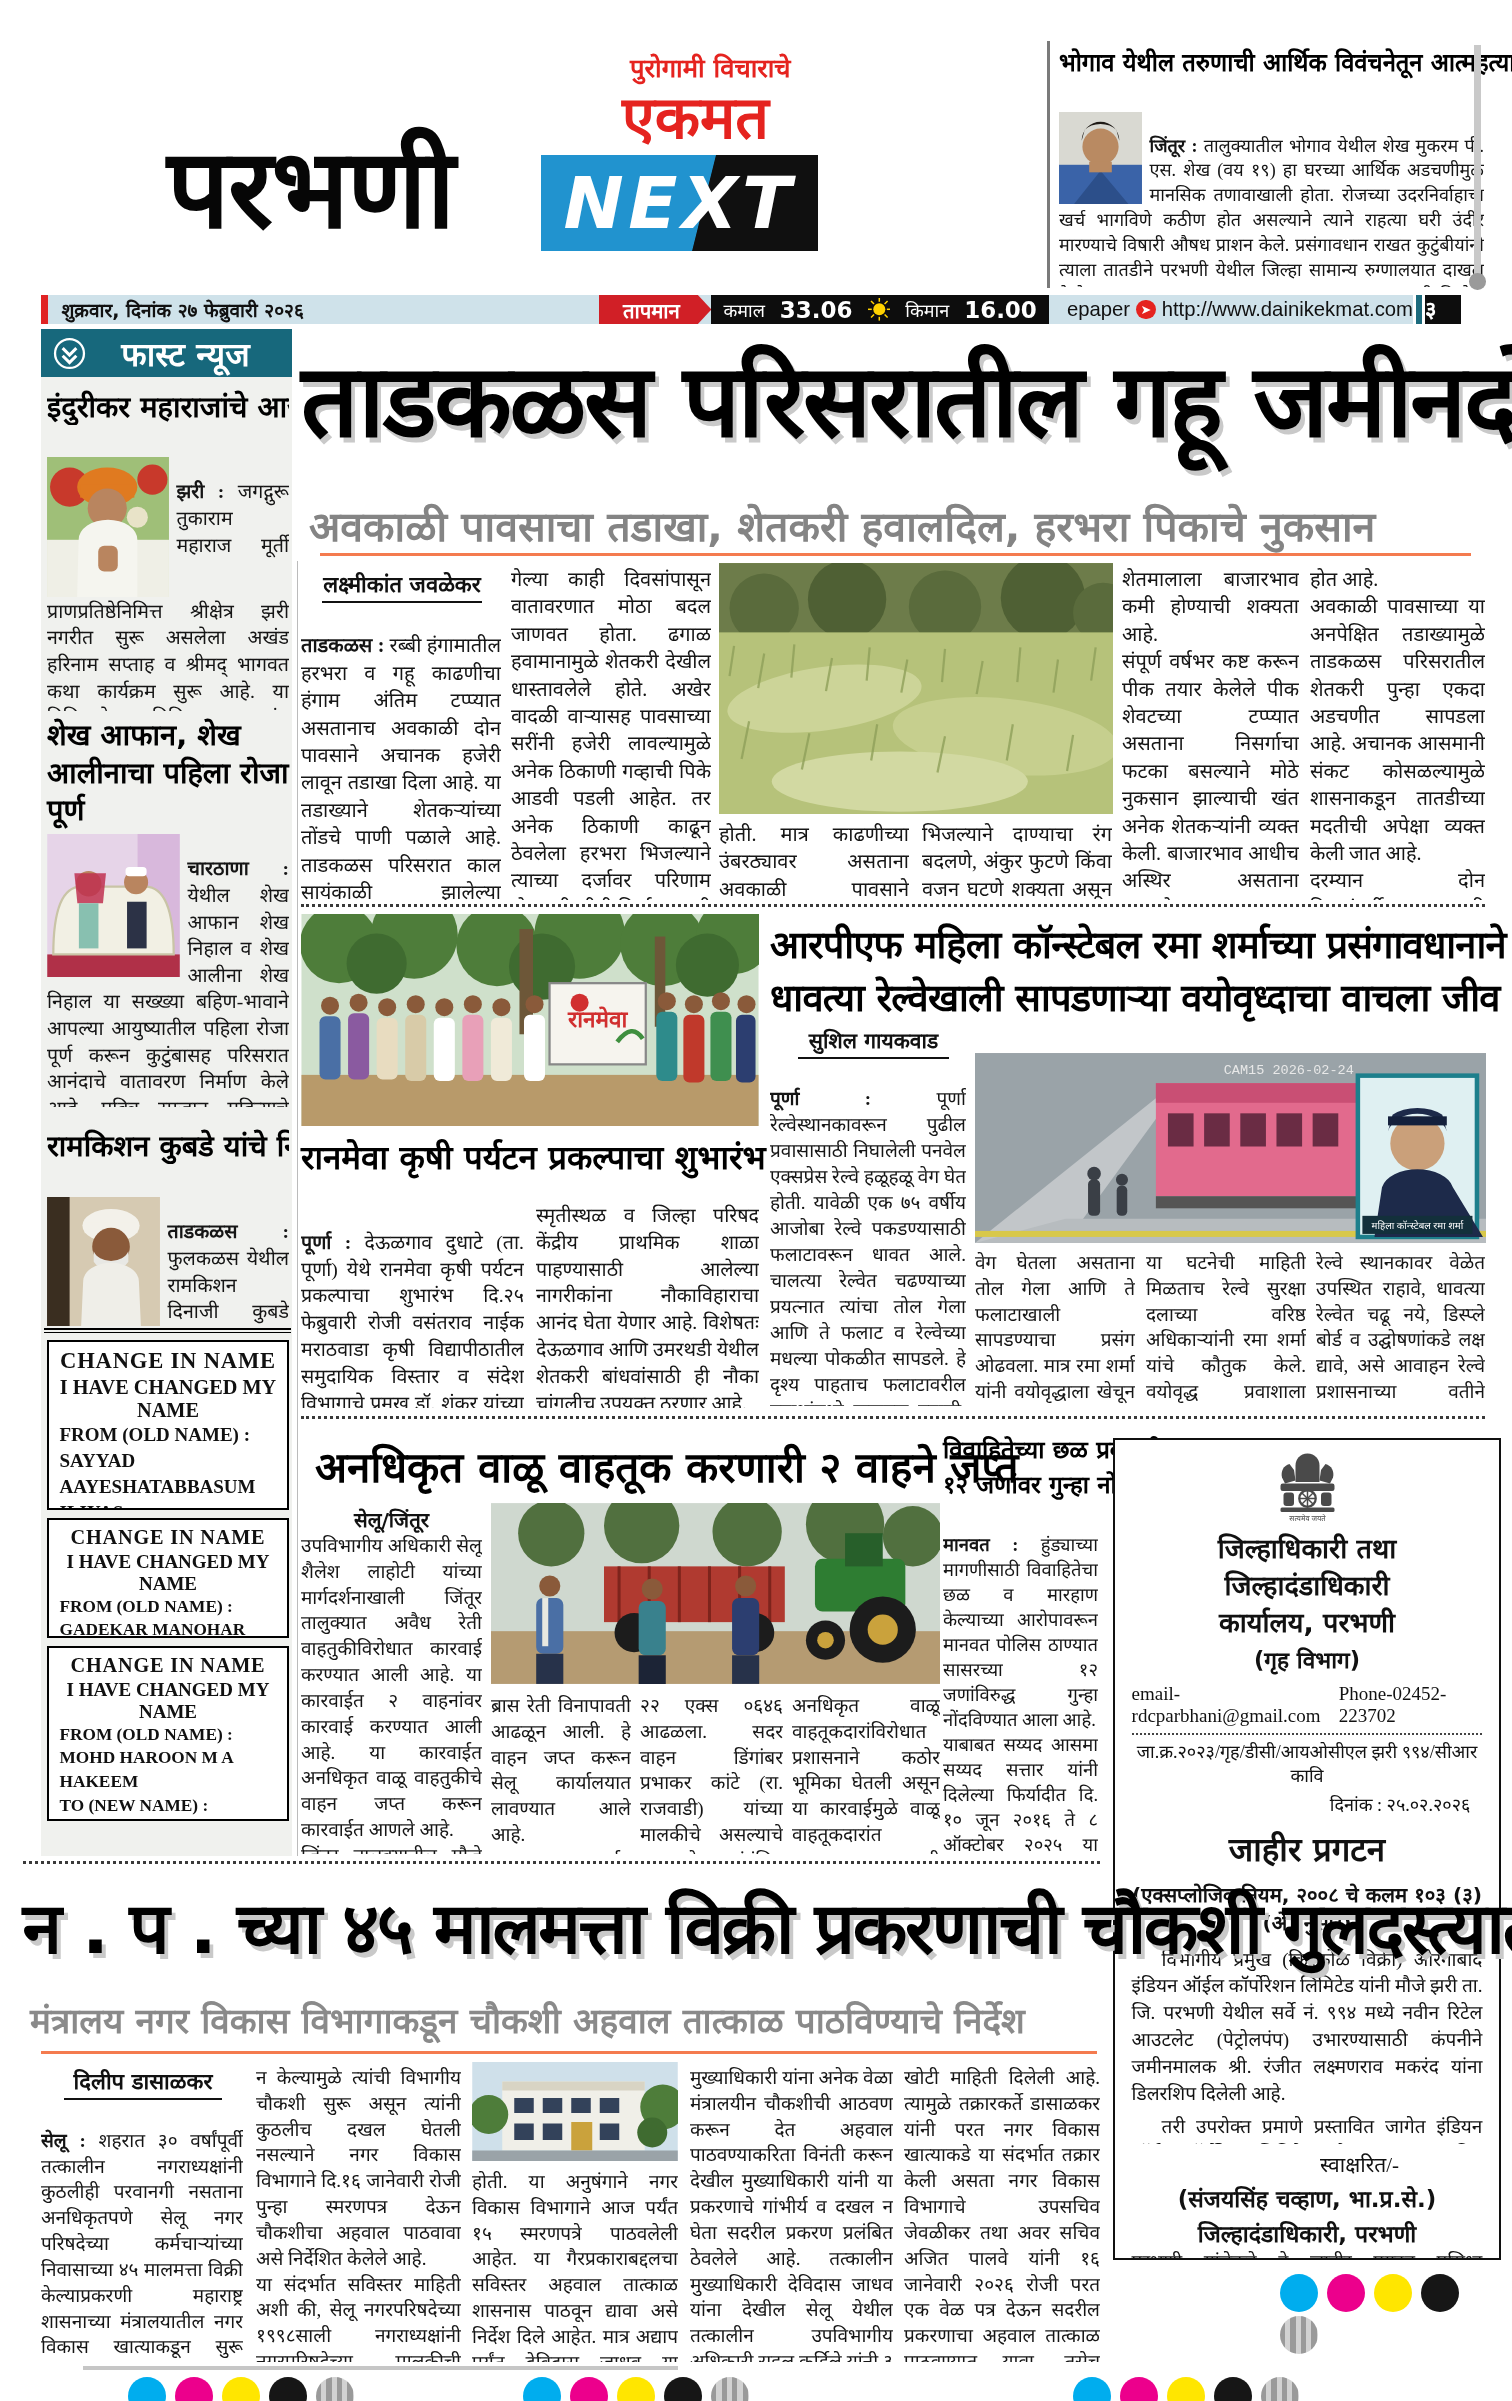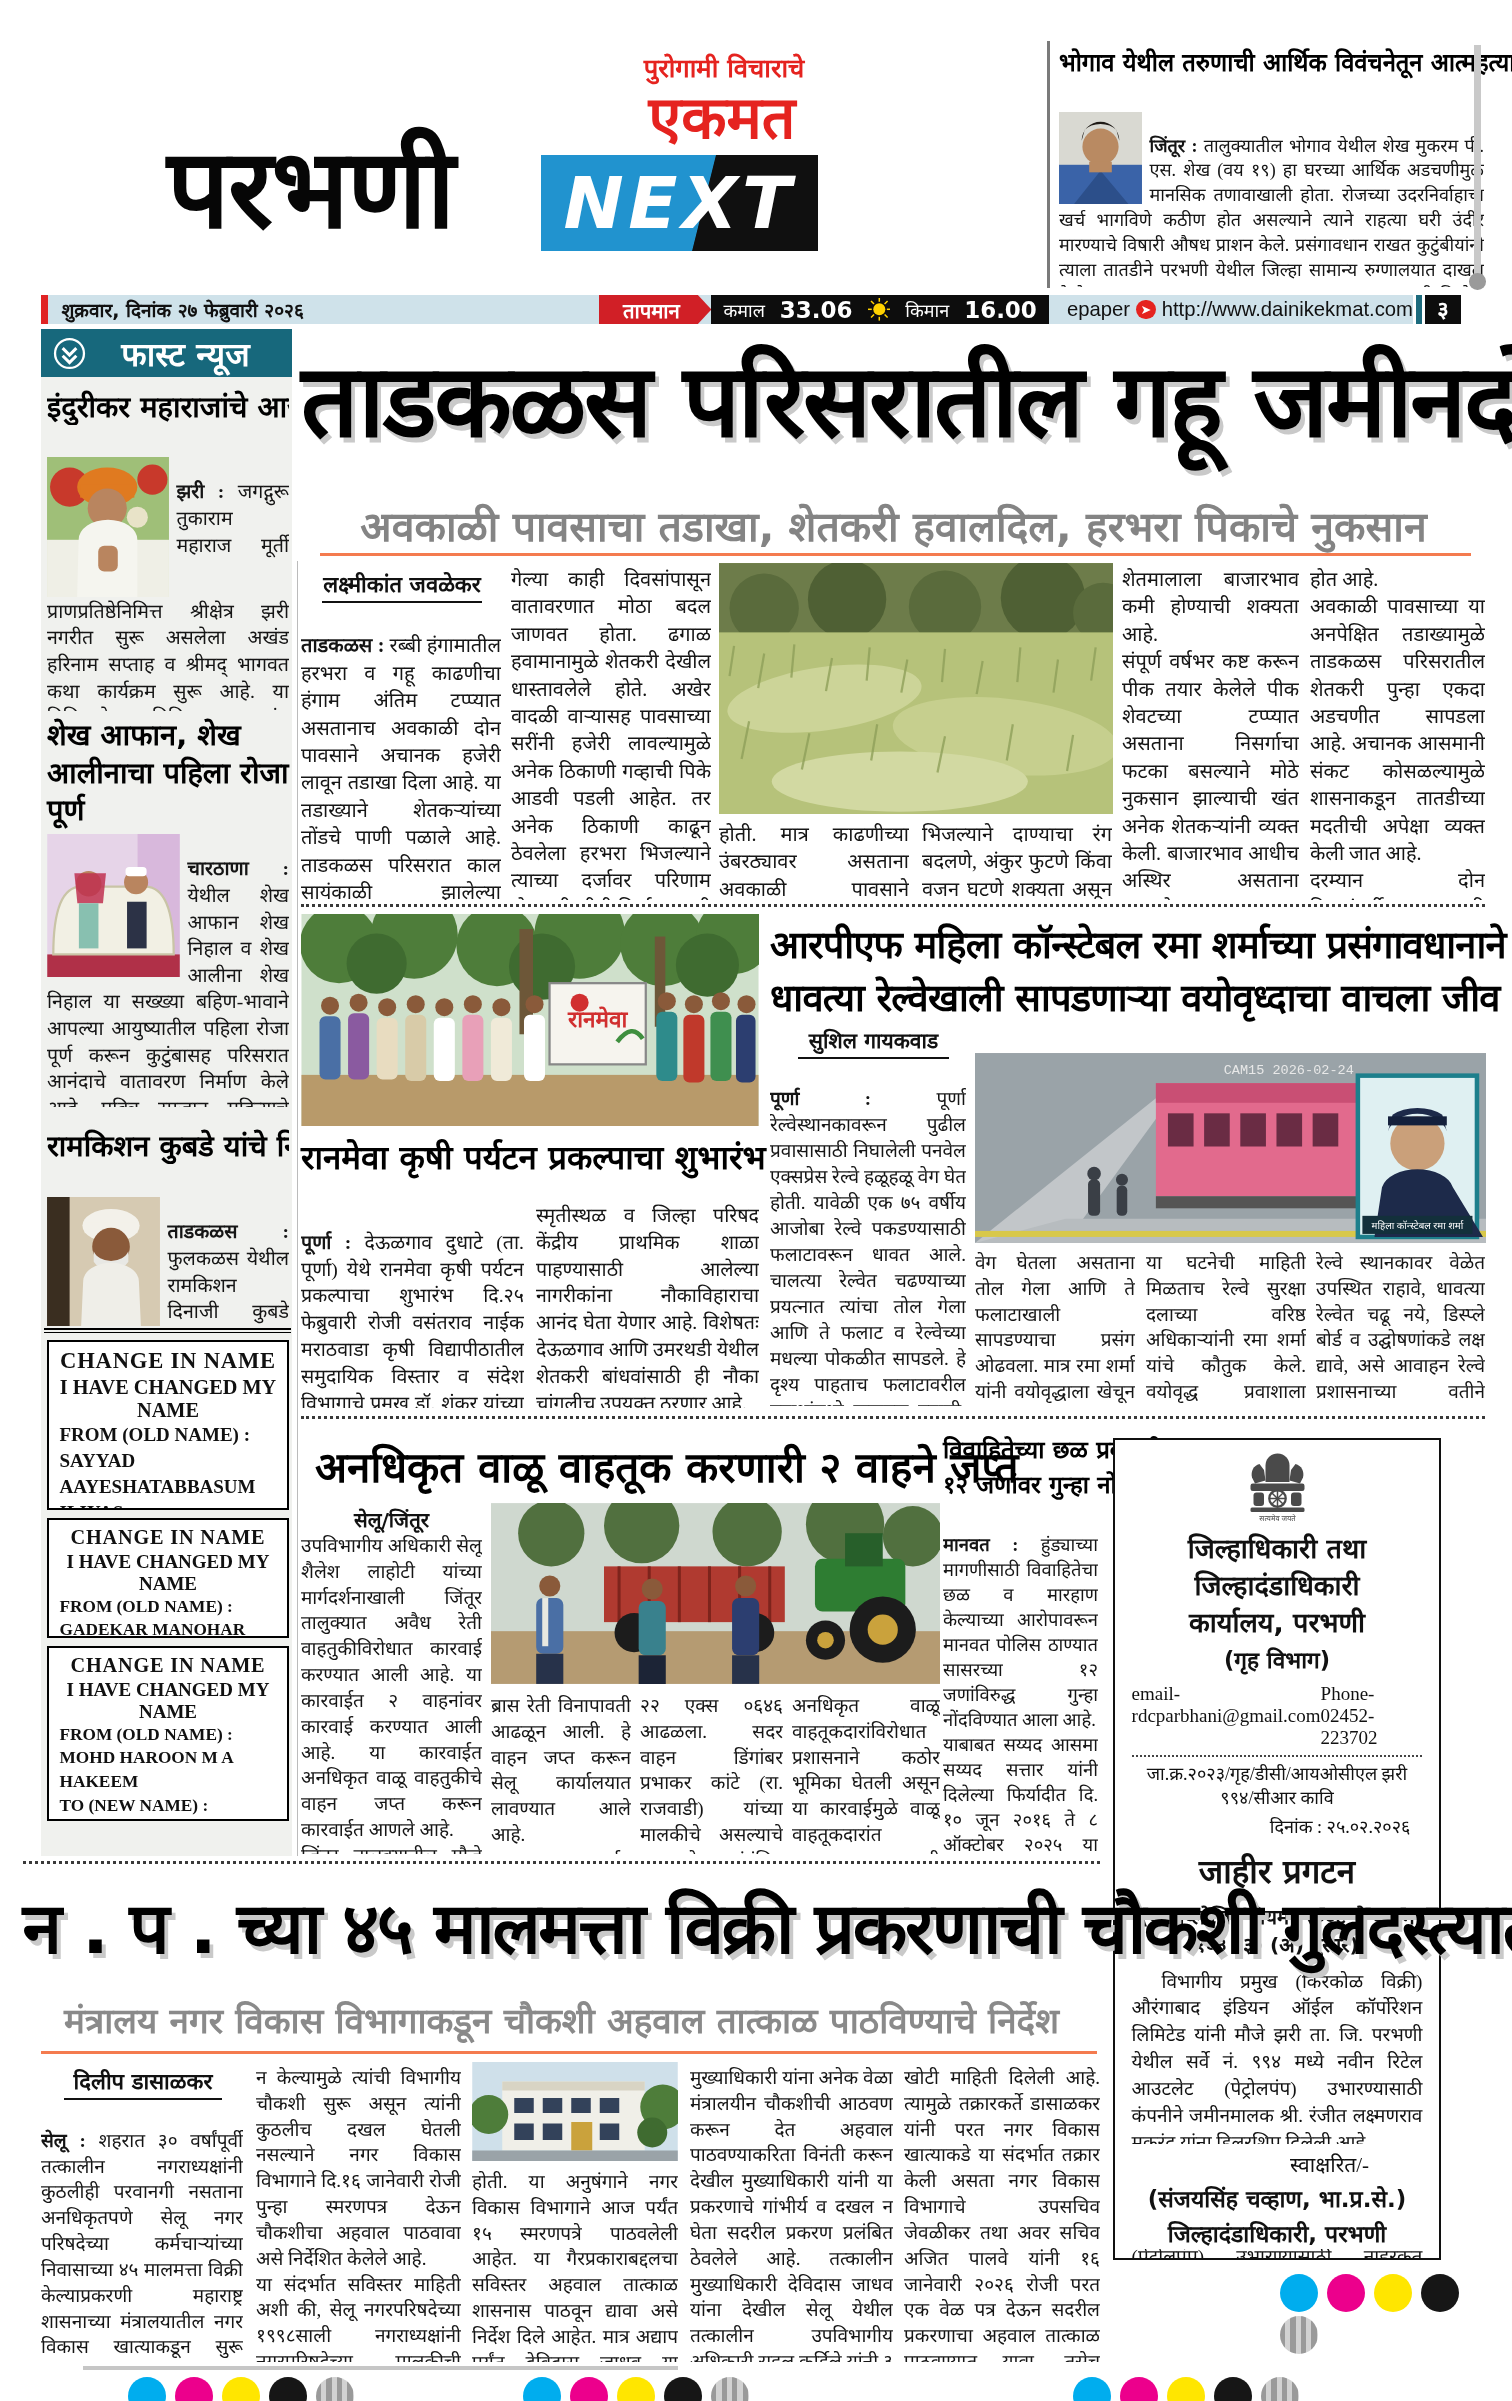--- a/index.html
+++ b/index.html
@@ -3,21 +3,21 @@
 <meta charset="utf-8">
 <style>
   html,body{margin:0;padding:0;background:#fff;}
   #page{position:relative;width:1512px;height:2401px;background:#fff;overflow:hidden;
         font-family:"Liberation Serif",serif;color:#111;}
   .abs{position:absolute;}
   .just{text-align:justify;}
   .hl{font-family:"DejaVu Sans",sans-serif;font-weight:bold;color:#000;}
   .body-text{font-family:"Liberation Serif",serif;color:#151515;white-space:pre-line;overflow:hidden;}
   .dl{font-weight:bold;}
-  .center{text-align:center;}
+  .center{}
   .photo{overflow:hidden;display:block;}
   
   .tagline{color:#e5231f;font-family:"DejaVu Sans",sans-serif;font-weight:bold;}
   .brand{color:#e5231f;font-family:"DejaVu Sans",sans-serif;font-weight:900;}
   .title-main{font-family:"DejaVu Sans",sans-serif;font-weight:900;color:#060606;letter-spacing:-1.5px;}
   .next-logo{background:linear-gradient(104deg,#2193cf 0 58%,#101010 58.3%);
      display:flex;align-items:center;justify-content:center;}
   .next-logo span{color:#fff;font-family:"DejaVu Sans",sans-serif;font-weight:bold;font-style:italic;
      font-size:72px;letter-spacing:4.5px;}
   
@@ -431,21 +431,21 @@
   <div class="abs body-text just" style="left:640px;top:1693px;width:143px;height:161px;font-size:19px;line-height:1.36;">२२ एक्स ०६४६ आढळला. सदर वाहन डिंगांबर प्रभाकर कांटे (रा. राजवाडी) यांच्या मालकीचे असल्याचे आढळले. संबंधित वाहनांही जप्त करून तहसील कार्यालय येथे लावण्यात आले आहे.</div>
   <div class="abs body-text just" style="left:792px;top:1693px;width:148px;height:161px;font-size:19px;line-height:1.36;">अनधिकृत वाळू वाहतूकदारांविरोधात प्रशासनाने कठोर भूमिका घेतली असून या कारवाईमुळे वाळू वाहतूकदारांत खळबळ उडाली असल्याची माहिती सूत्रांनी दिली.</div>
 
   <div class="abs hl center" style="left:943px;top:1432px;width:155px;font-size:24px;white-space:nowrap;">विवाहितेच्या छळ प्रकरणी</div>
   <div class="abs hl center" style="left:943px;top:1467px;width:155px;font-size:24px;white-space:nowrap;">१२ जणांवर गुन्हा नोंद</div>
   <div class="abs body-text just" style="left:943px;top:1508px;width:155px;height:346px;font-size:18.4px;line-height:1.36;">
     <span class="dl">मानवत :</span><span> हुंड्याच्या मागणीसाठी विवाहितेचा छळ व मारहाण केल्याच्या आरोपावरून मानवत पोलिस ठाण्यात सासरच्या १२ जणांविरुद्ध गुन्हा नोंदविण्यात आला आहे.
 याबाबत सय्यद आसमा सय्यद सत्तार यांनी दिलेल्या फिर्यादीत दि. १० जून २०१६ ते ८ ऑक्टोबर २०२५ या कालावधीत सासरच्या मंडळींकडून वारंवार मानसिक व शारीरिक छळ झाल्याचे म्हटले आहे. माहेरहून ५ लाख रुपये आणावे यासाठी विवाहितेला त्रास दिला. या प्रकरणी सासरच्या १२ जणांवर गुन्हा नोंद आहे.</span>
   </div>
 
-  <div class="abs notice" style="left:1113px;top:1438px;width:328px;height:822px;">
+  <div class="abs notice" style="left:1113px;top:1438px;width:388px;height:822px;">
     <svg width="69" height="75" viewBox="0 0 92 100" style="display:block;margin:0 auto;">
       <g fill="#4a4a4a">
         <path d="M46 6 C36 6 30 14 30 22 L30 44 L62 44 L62 22 C62 14 56 6 46 6 Z"></path>
         <path d="M22 20 C14 22 10 30 12 38 L16 46 L30 42 L28 28 Z"></path>
         <path d="M70 20 C78 22 82 30 80 38 L76 46 L62 42 L64 28 Z"></path>
         <rect x="10" y="46" width="72" height="10" rx="3"></rect>
         <circle cx="46" cy="66" r="11" fill="none" stroke="#4a4a4a" stroke-width="3"></circle>
         <g stroke="#4a4a4a" stroke-width="2">
             <line x1="46" y1="55" x2="46" y2="77"></line>
             <line x1="35" y1="66" x2="57" y2="66"></line>

